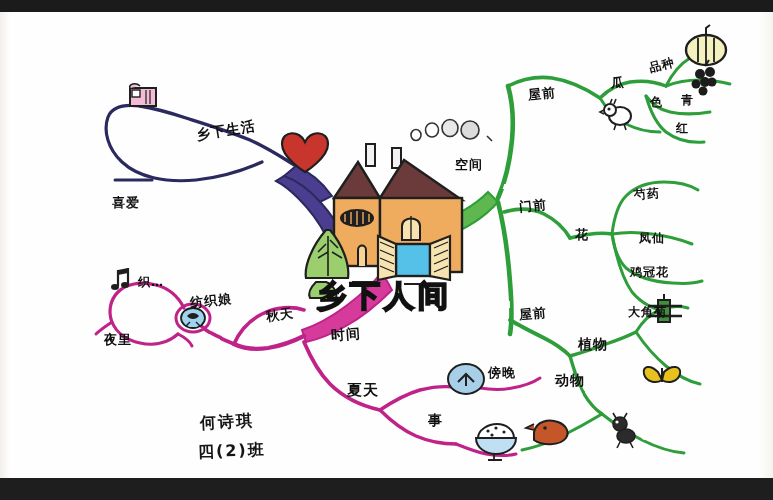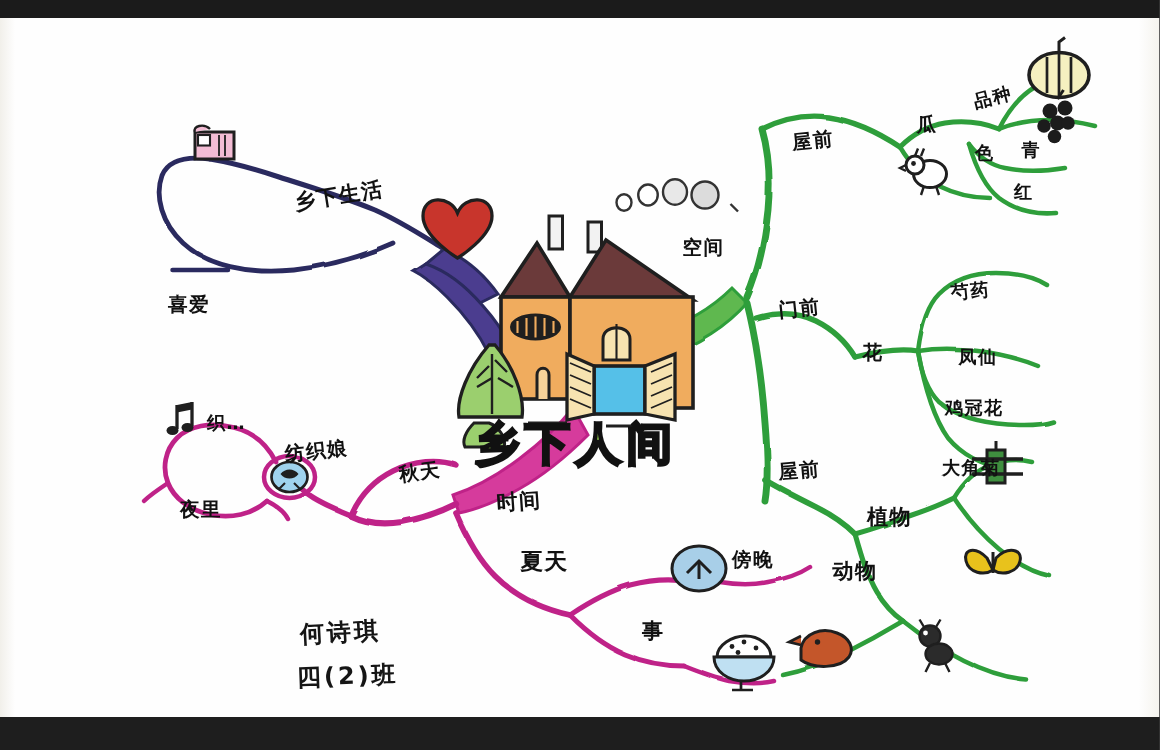--- a/index.html
+++ b/index.html
@@ -265,23 +265,23 @@
   <div class="lbl s13" style="left:575px;top:226px;">花</div>
   <div class="lbl s12" style="left:634px;top:186px;transform:rotate(-5deg);">芍药</div>
   <div class="lbl s12" style="left:639px;top:230px;">凤仙</div>
   <div class="lbl s12" style="left:630px;top:264px;font-family:Liberation Mono, monospace;">鸡冠花</div>
   <div class="lbl s12" style="left:628px;top:285px;margin-top:19px;">大角菊</div>
   <div class="lbl s13" style="left:519px;top:305px;transform:rotate(-5deg);">屋前</div>
   <div class="lbl s14" style="left:578px;top:336px;">植物</div>
   <div class="lbl s14" style="left:555px;top:372px;">动物</div>
 
   <div class="lbl s14" style="left:331px;top:326px;transform:rotate(-4deg);">时间</div>
-  <div class="lbl s15" style="left:347px;top:365px;">夏天</div>
+  <div class="lbl s15" style="left:347px;top:381px;">夏天</div>
   <div class="lbl s14" style="left:428px;top:412px;">事</div>
   <div class="lbl s13" style="left:488px;top:364px;">傍晚</div>
   <div class="lbl s13" style="left:266px;top:306px;transform:rotate(-8deg);">秋天</div>
   <div class="lbl s13" style="left:190px;top:292px;transform:rotate(-6deg);">纺织娘</div>
   <div class="lbl s12" style="left:138px;top:274px;">织…</div>
-  <div class="lbl s13" style="left:120px;top:331px;">夜里</div>
+  <div class="lbl s13" style="left:104px;top:331px;">夜里</div>
 
   <div class="sig" style="left:200px;top:412px;transform:rotate(-3deg);">何诗琪</div>
   <div class="sig" style="left:198px;top:441px;transform:rotate(-2deg);">四(2)班</div>
 </div>
 
 </body></html>

